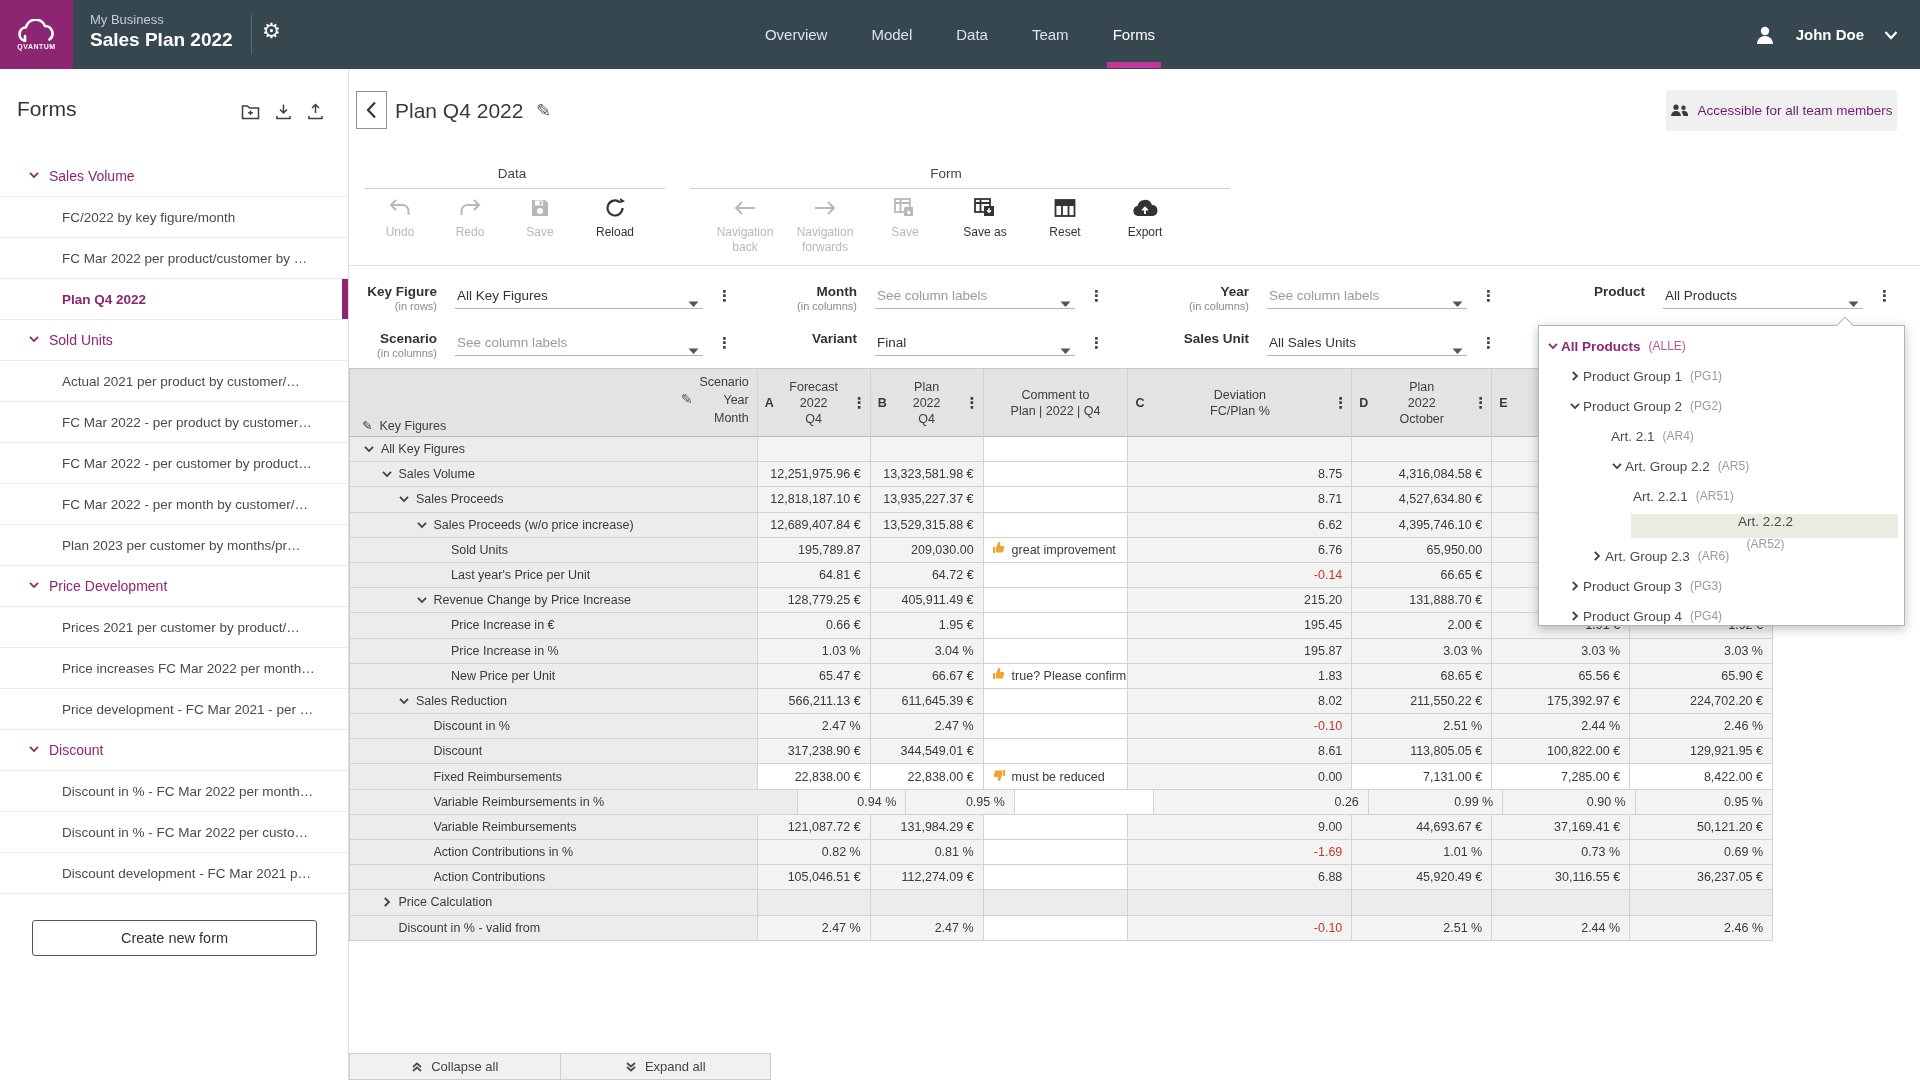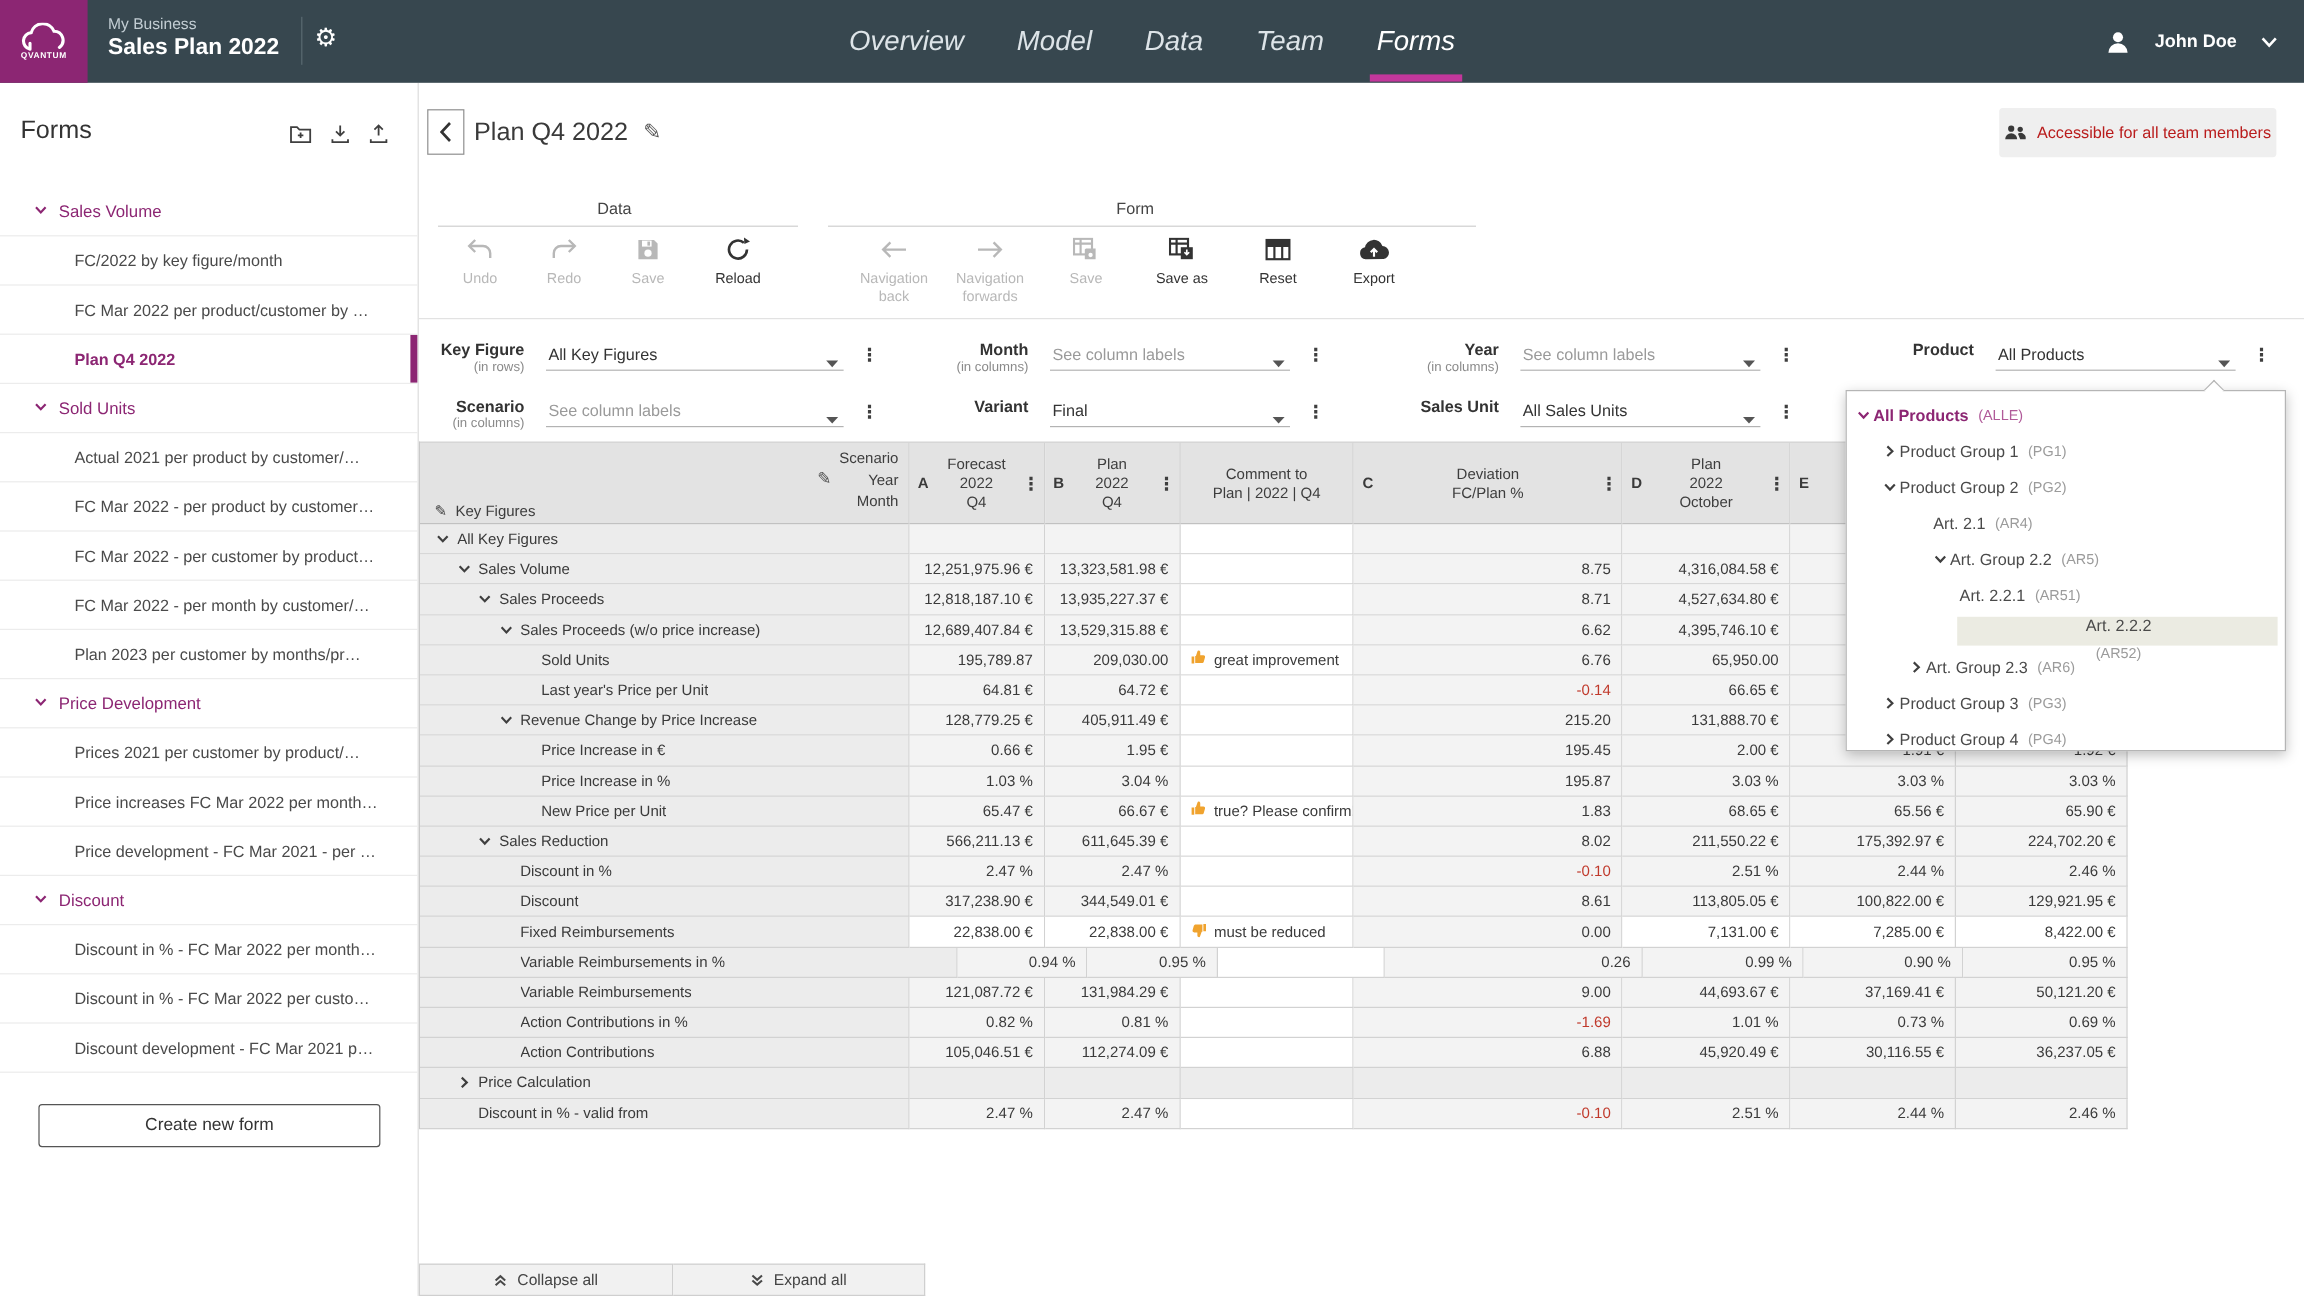--- a/index.html
+++ b/index.html
@@ -13,21 +13,21 @@
               display:flex; flex-direction:column; align-items:center; justify-content:center; }
   .logo-box svg { display:block; }
   .logo-text { color:#fff; font-size:7px; letter-spacing:.5px; font-weight:bold; margin-top:-2px; }
   .brand { position:absolute; left:90px; top:12px; color:#fff; }
   .brand .ws { font-size:13px; color:#c3ced4; }
   .brand .ttl { font-size:19px; font-weight:bold; margin-top:2px; color:#fff; }
   .nav-sep { position:absolute; left:251px; top:14px; width:1px; height:40px; background:#5a6a72; }
   .gear { position:absolute; left:262px; top:21px; color:#fff; font-size:21px; line-height:1; cursor:pointer; }
   .tabs { position:absolute; left:50%; top:0; transform:translateX(-50%); height:69px;
           display:flex; align-items:center; gap:44px; }
-  .tab { position:relative; color:#dde4e8; font-size:23px; height:66px; display:flex; align-items:center; cursor:pointer;font-style:italic; }
+  .tab { position:relative; color:#dde4e8; font-size:15px; height:66px; display:flex; align-items:center; cursor:pointer; }
   .tab.active { color:#fff; }
   .tab.active::after { content:""; position:absolute; left:-6px; right:-6px; bottom:0; height:6px; background:#c2379b; }
   .userbox { position:absolute; right:22px; top:0; height:69px; display:flex; align-items:center; gap:20px; color:#fff; }
   .username { font-size:15px; font-weight:bold; }
 
   
   .sidebar { position:absolute; left:0; top:69px; width:349px; bottom:0; background:#fff; border-right:1px solid #ddd; z-index:20; }
   .side-head { position:relative; height:87px; }
   .side-title { position:absolute; left:17px; top:28px; font-size:21px; color:#333; }
   .side-icons { position:absolute; right:24px; top:34px; display:flex; gap:15px; }
@@ -44,21 +44,21 @@
                 display:flex; align-items:center; justify-content:center; cursor:pointer; }
 
   
   .main { position:absolute; left:349px; top:69px; right:0; bottom:0; background:#fff; }
   .back-btn { position:absolute; left:7px; top:22px; width:31px; height:38px; background:#fff;
               border:1px solid #8f8f8f; display:flex; align-items:center; justify-content:center; cursor:pointer; }
   .page-title { position:absolute; left:46px; top:30px; font-size:21px; color:#3a3a3a; }
   .title-pencil { position:absolute; left:187px; top:31px; font-size:18px; color:#555; cursor:pointer; }
   .share-btn { position:absolute; left:1317px; top:21px; width:231px; height:41px; background:#efefef;
                border-radius:3px; display:flex; align-items:center; justify-content:center; gap:8px;
-               font-size:13.5px; color:#b91c1c; cursor:pointer; }
+               font-size:13.5px; color:#701a75; cursor:pointer; }
 
   
   .tb-sec-label { position:absolute; top:97px; font-size:13.5px; color:#444; transform:translateX(-50%); }
   .tb-line { position:absolute; top:119px; height:1px; background:#cfcfcf; }
   .tbtn { position:absolute; top:126px; width:76px; text-align:center; cursor:pointer; }
   .tbtn .ic { height:26px; display:flex; align-items:center; justify-content:center; font-size:22px; line-height:1; }
   .tbtn .cap { font-size:12px; margin-top:4px; line-height:1.25; }
   .tbtn.disabled { cursor:default; }
   .tbtn.disabled .cap, .tbtn.disabled .ic { color:#b8b8b8; }
   .tbtn.enabled .cap, .tbtn.enabled .ic { color:#333; }

